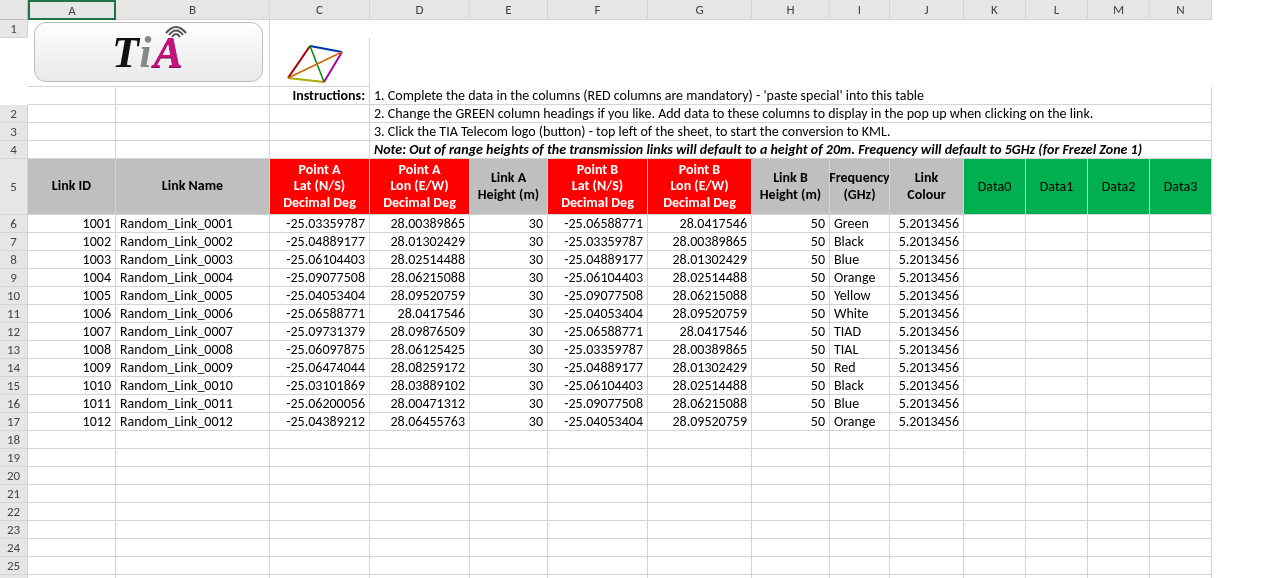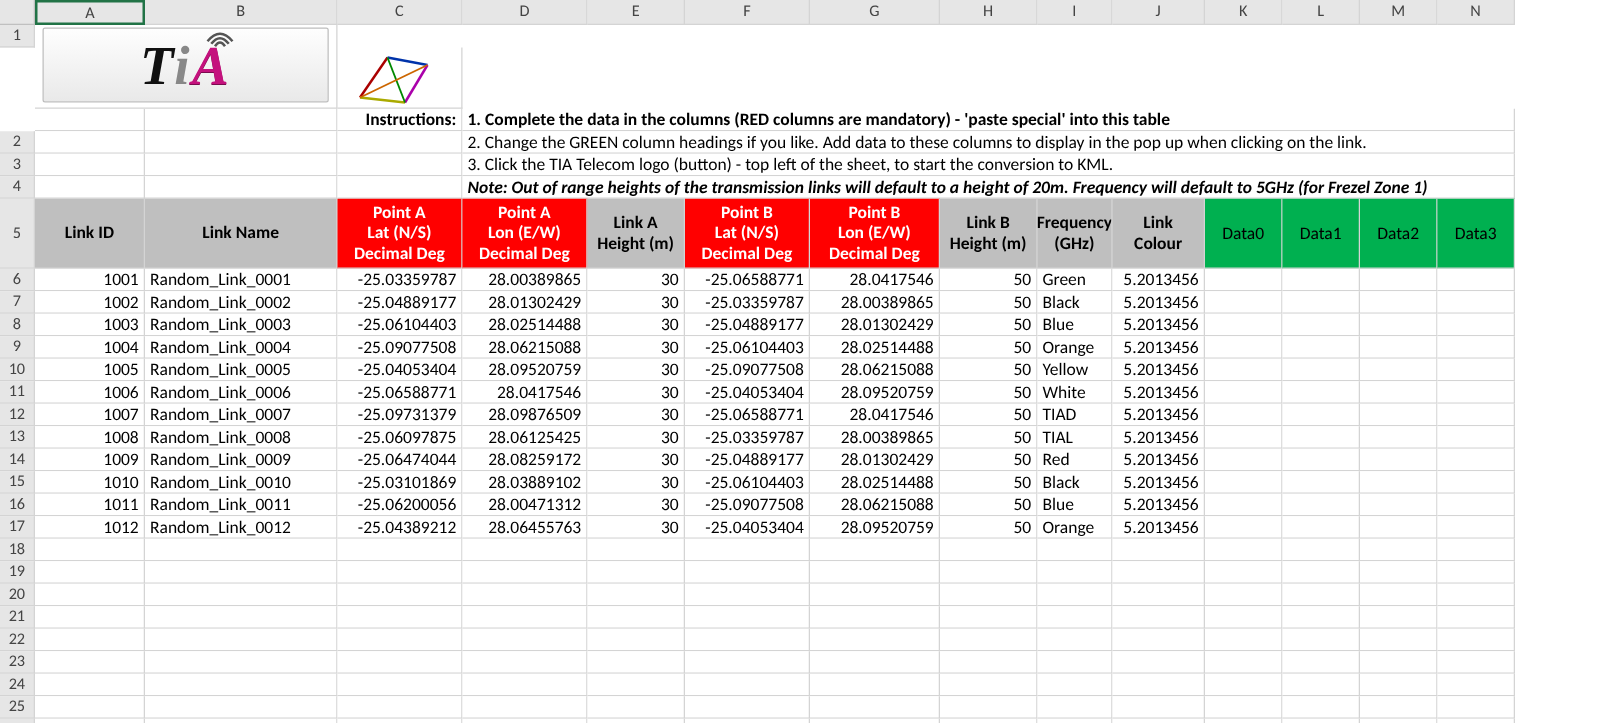--- a/index.html
+++ b/index.html
@@ -81,21 +81,21 @@
     border-bottom: 1px solid #d4d4d4;
     background: #fff;
     position: relative;
     overflow: hidden;
   }
   .logo-box {
     position: absolute;
     left: 6px; top: 2px; right: 6px; bottom: 4px;
     background: linear-gradient(#fefefe, #e9e9e9);
     border: 1px solid #bdbdbd;
-    border-radius: 2px;
+    border-radius: 12px;
     display: flex;
     align-items: center;
     justify-content: center;
   }
   .logo-text {
     font-family: Georgia, 'Times New Roman', serif;
     font-size: 44px;
     font-weight: 900;
     font-style: italic;
     letter-spacing: 2px;
@@ -150,21 +150,21 @@
     <div class="hdr">I</div>
     <div class="hdr">J</div>
     <div class="hdr">K</div>
     <div class="hdr">L</div>
     <div class="hdr">M</div>
     <div class="hdr">N</div>
     <div class="rowhdr h18">1</div>
     <div class="cell h18" style="grid-column:2"></div>
     <div class="cell h18"></div>
     <div class="cell h18 r bold">Instructions:</div>
-    <div class="span-rest h18" style="grid-column: 5 / span 11; font-weight: bold;">1. Complete the data in the columns (RED columns are mandatory) - 'paste special' into this table</div>
+    <div class="span-rest h18" style="grid-column: 5 / span 11;">1. Complete the data in the columns (RED columns are mandatory) - 'paste special' into this table</div>
     <div class="rowhdr h18">2</div>
     <div class="cell h18"></div>
     <div class="cell h18"></div>
     <div class="cell h18"></div>
     <div class="span-rest h18" style="grid-column: 5 / span 11;">2. Change the GREEN column headings if you like. Add data to these columns to display in the pop up when clicking on the link.</div>
     <div class="rowhdr h18">3</div>
     <div class="cell h18"></div>
     <div class="cell h18"></div>
     <div class="cell h18"></div>
     <div class="span-rest h18" style="grid-column: 5 / span 11;">3. Click the TIA Telecom logo (button) - top left of the sheet, to start the conversion to KML.</div>

